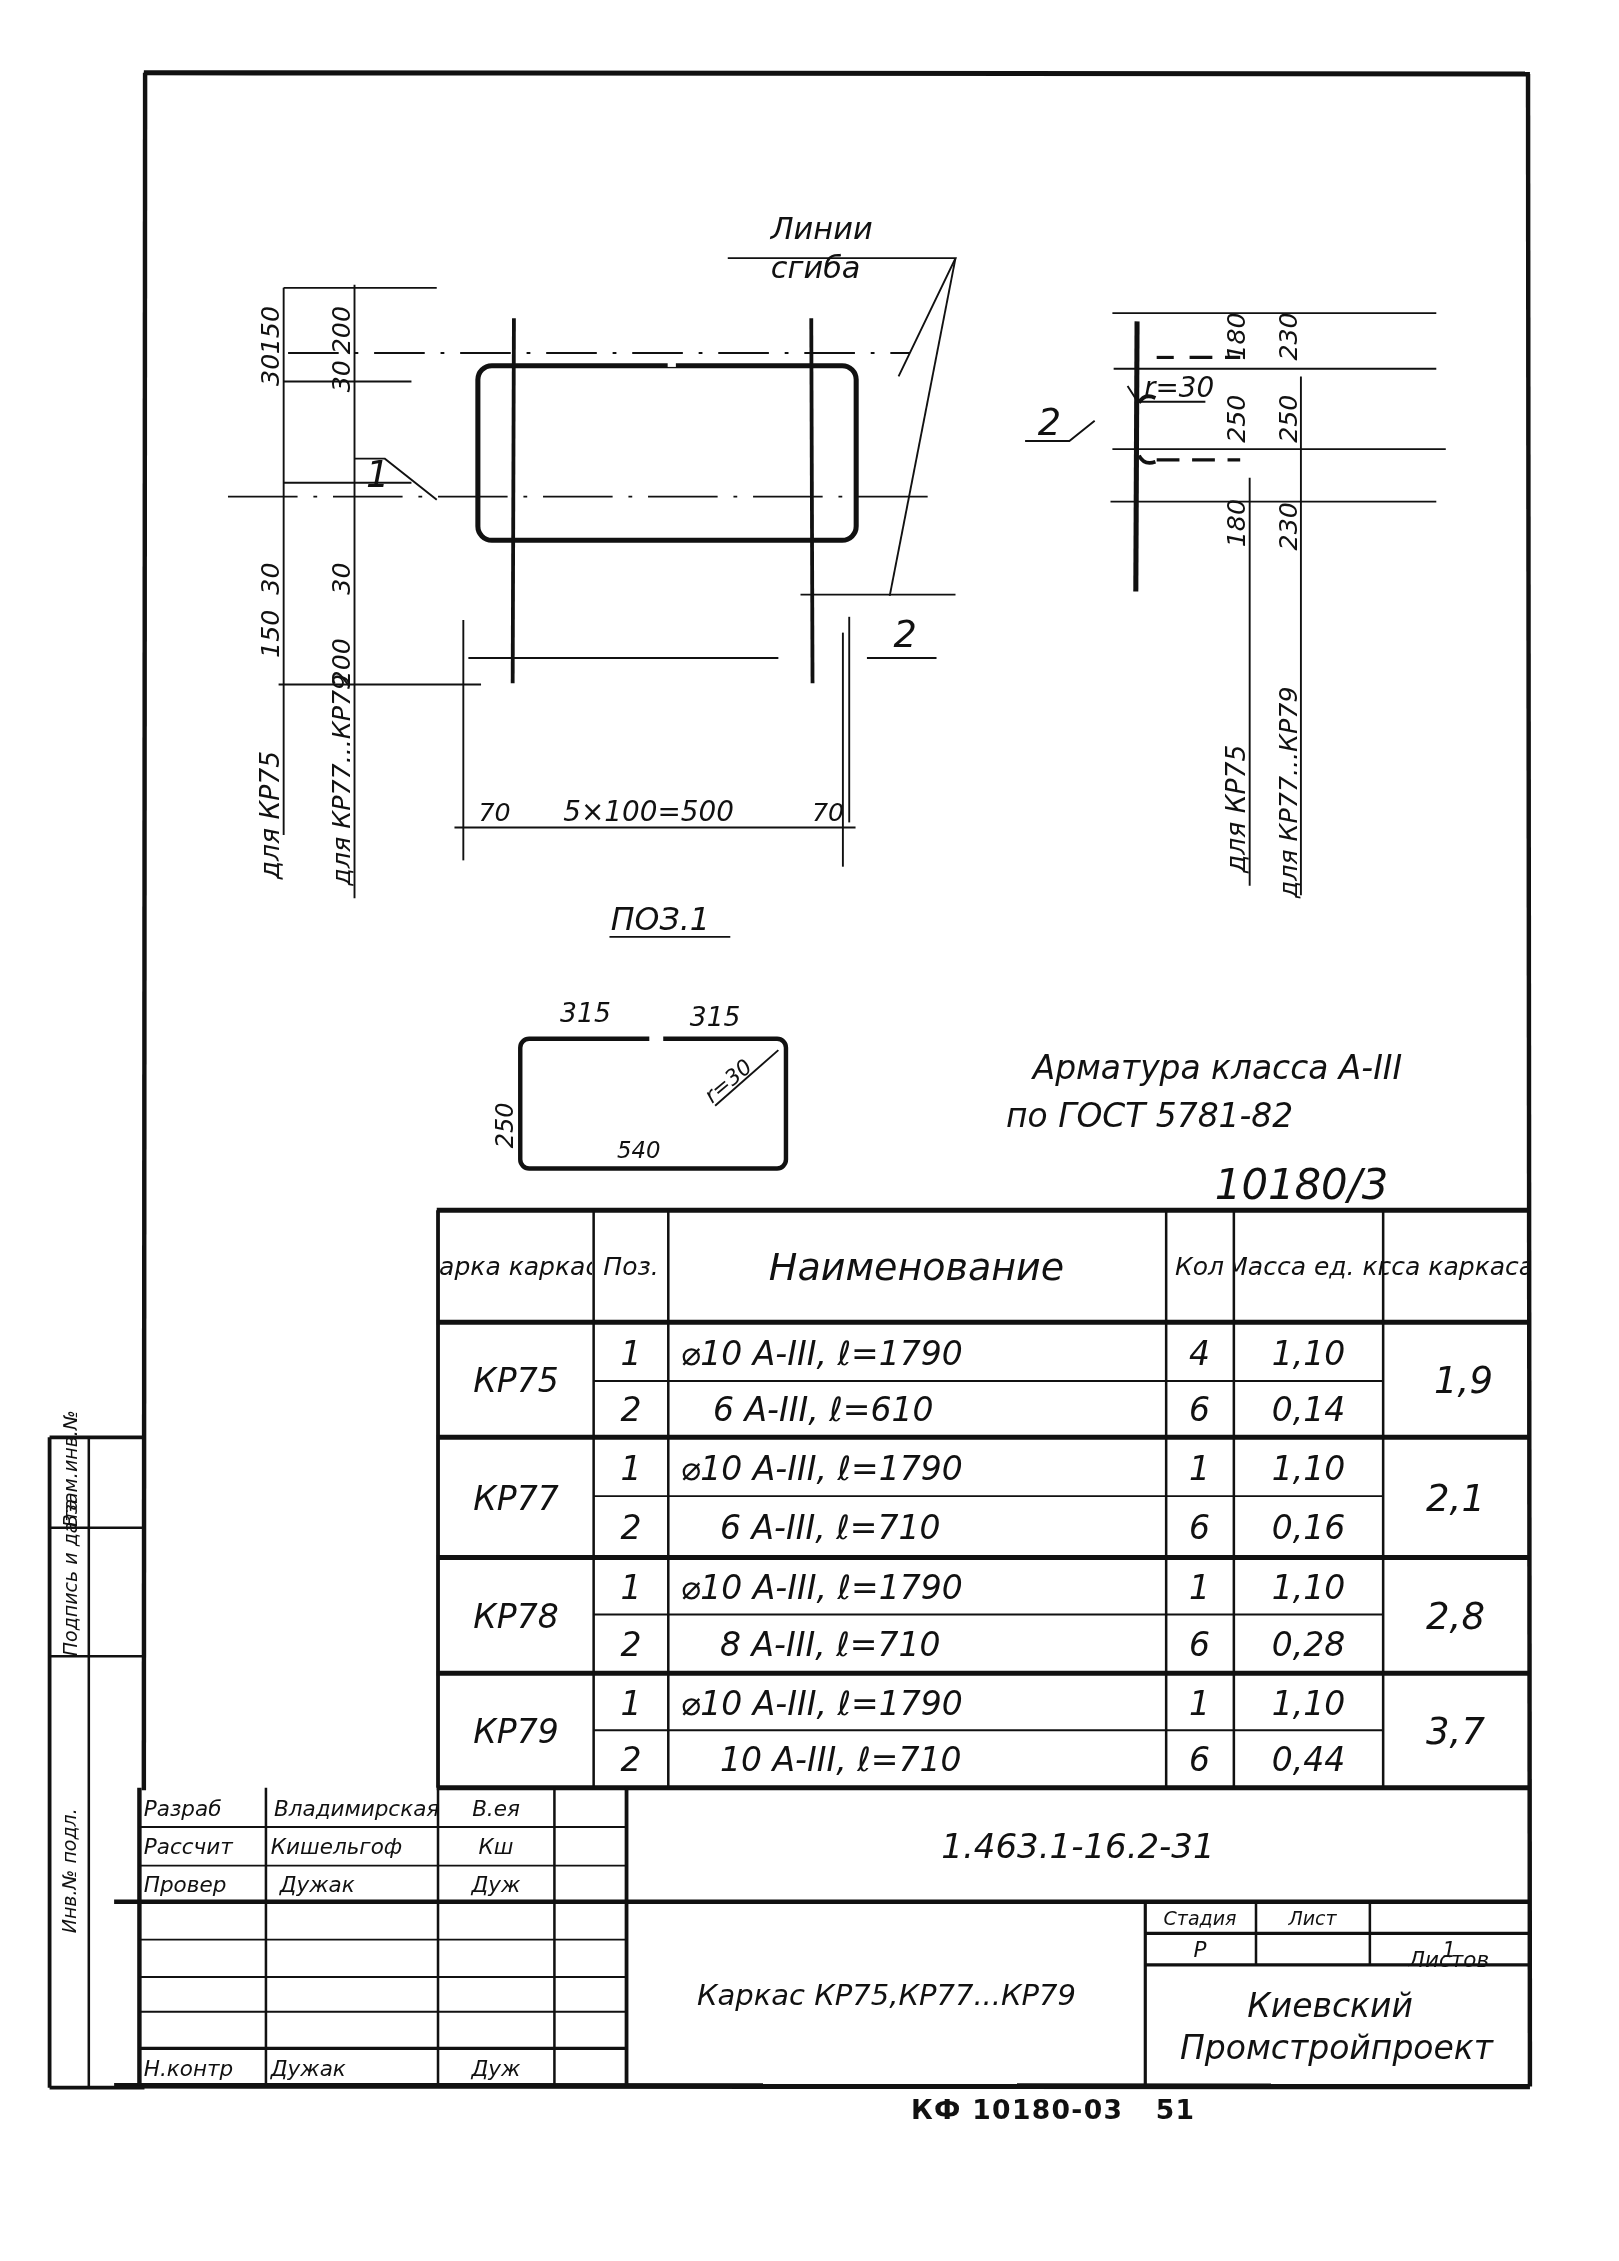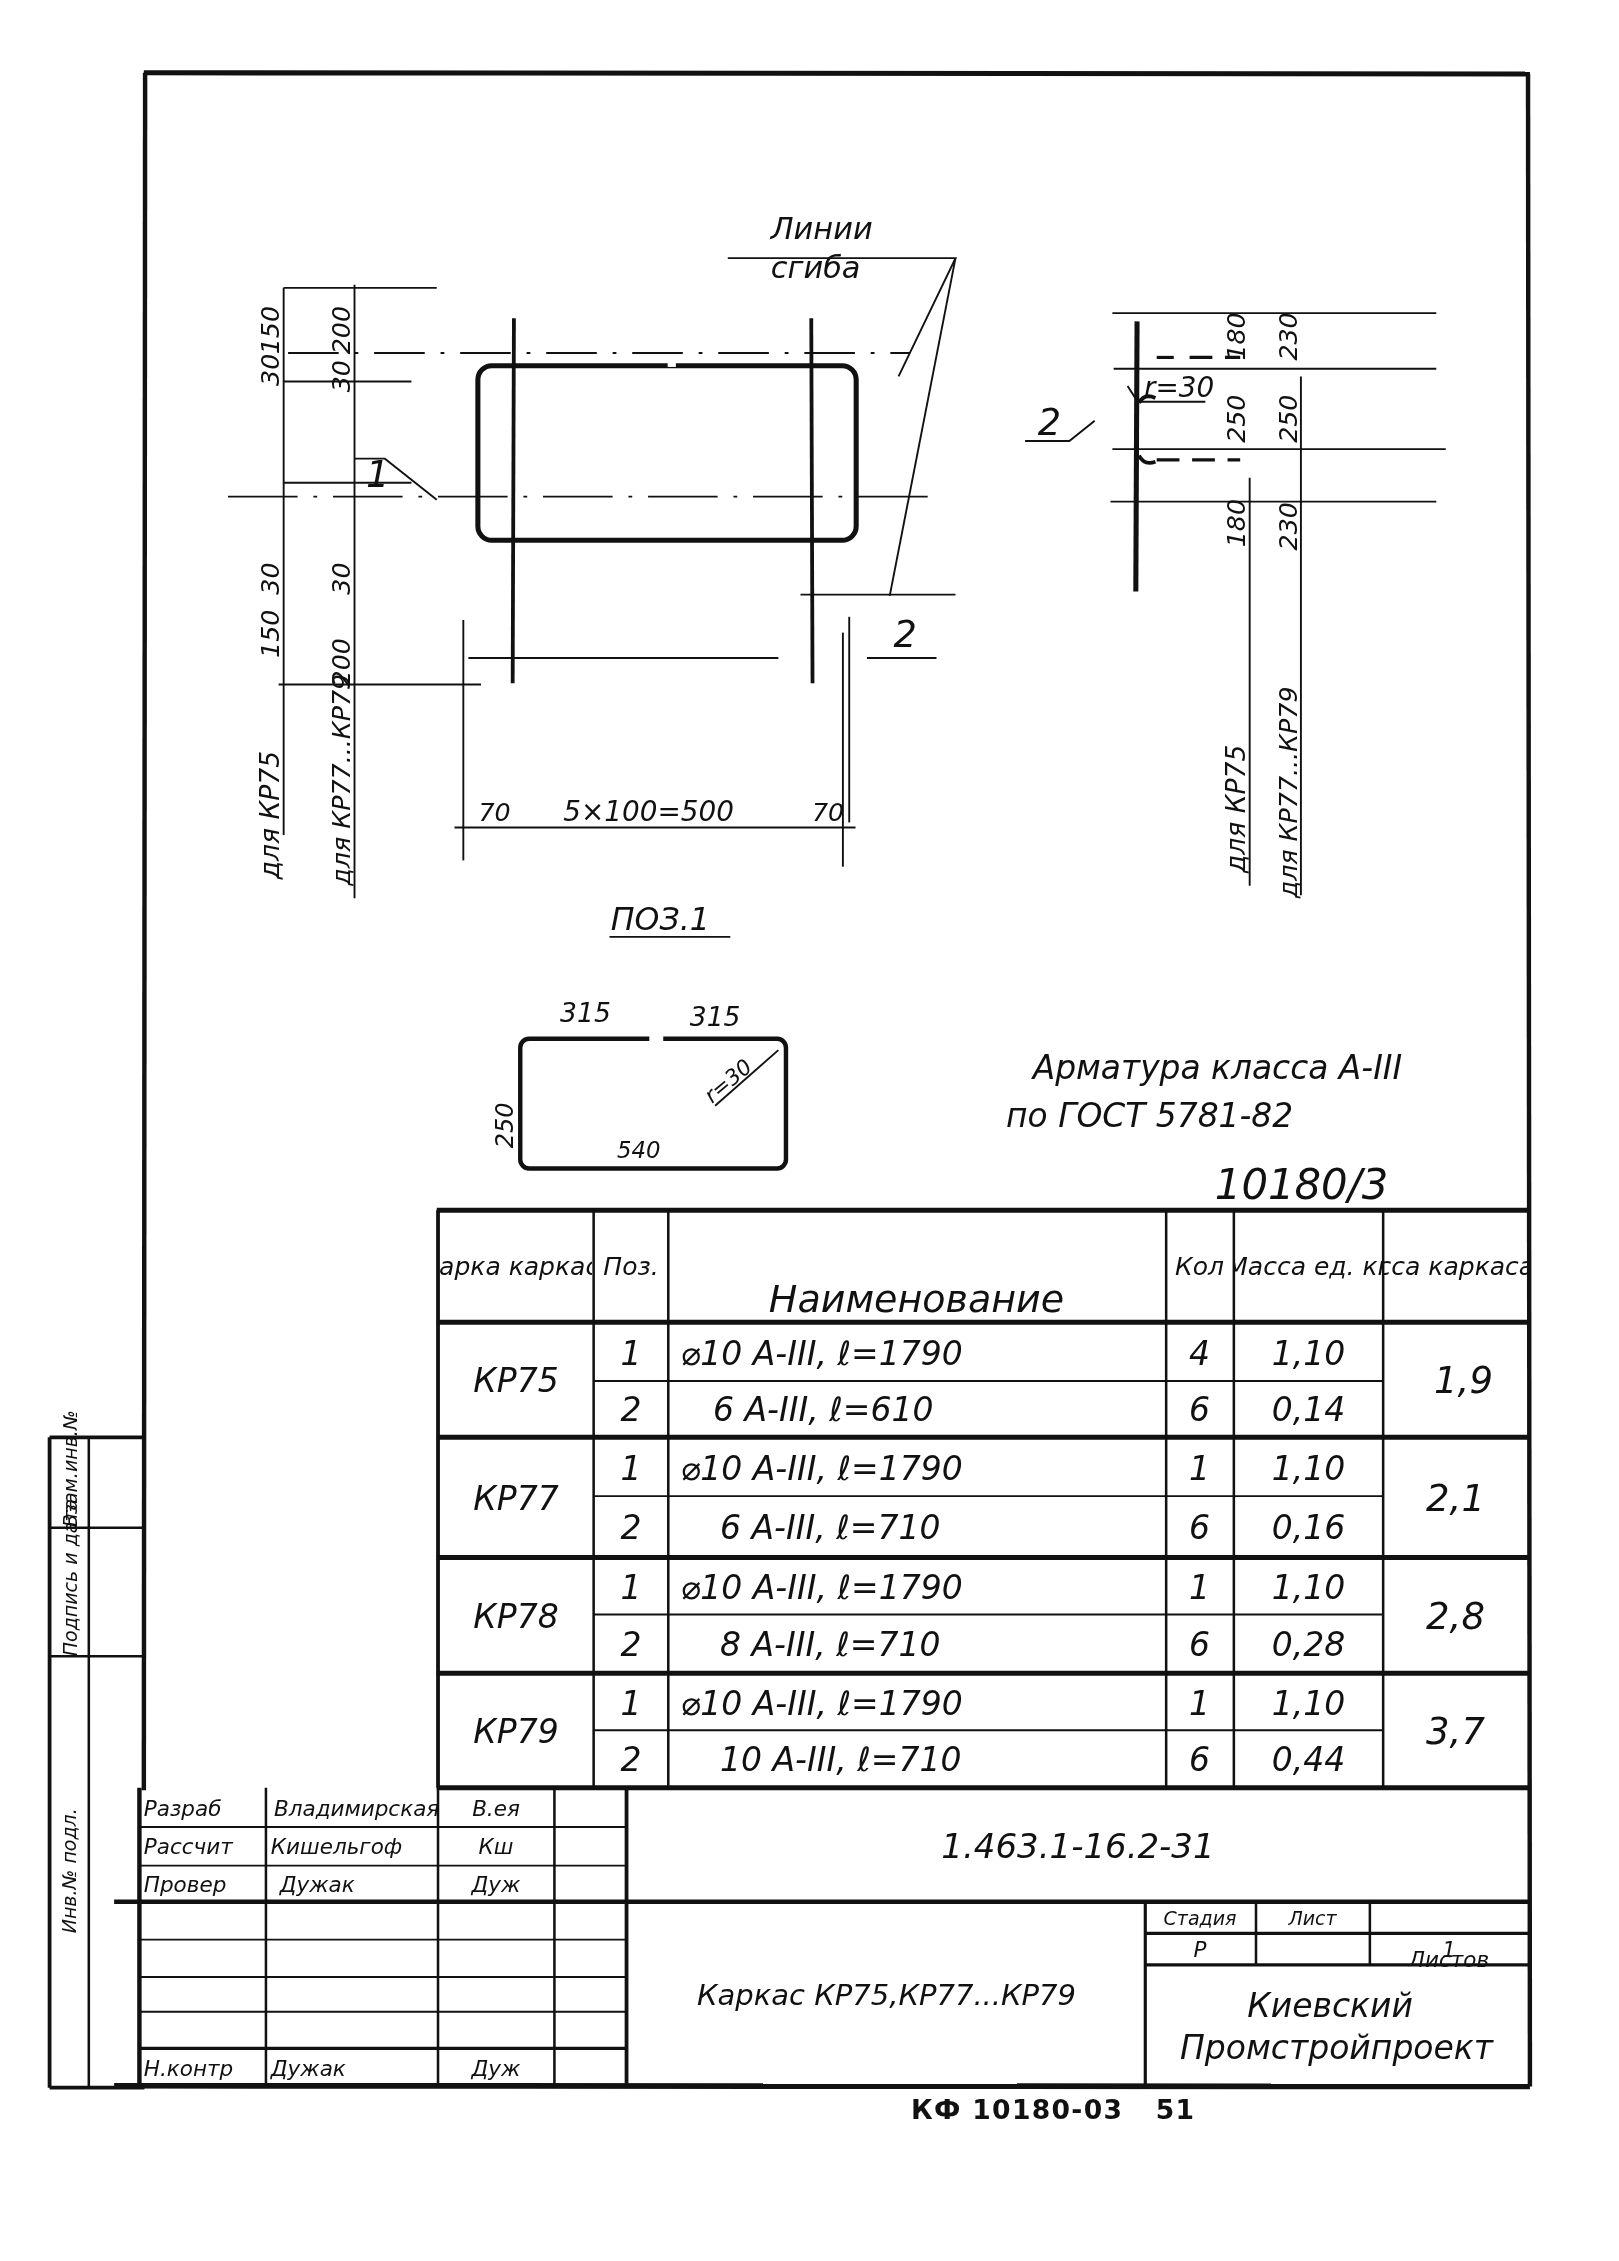--- a/index.html
+++ b/index.html
@@ -212,21 +212,21 @@
     <line x1="140" y1="2272" x2="140" y2="3300" stroke-width="4"></line>
     <line x1="78" y1="2415" x2="228" y2="2415" stroke-width="4"></line>
     <line x1="78" y1="2618" x2="228" y2="2618" stroke-width="4"></line>
     <line x1="78" y1="3300" x2="228" y2="3300" stroke-width="6"></line>
   </g>
 </svg>
 
 <div>
   <div class="cell hdr" style="left:440px;top:1212px;width:152px;height:109px;">Марка каркаса</div>
   <div class="cell hdr" style="left:595px;top:1212px;width:72px;height:109px;">Поз.</div>
-  <div class="cell" style="left:669px;top:1212px;width:495px;height:109px;font-size:38px;margin-top:32px;">Наименование</div>
+  <div class="cell" style="left:669px;top:1212px;width:495px;height:109px;font-size:38px;">Наименование</div>
   <div class="cell hdr" style="left:1167px;top:1212px;width:65px;height:109px;">Кол</div>
   <div class="cell hdr" style="left:1235px;top:1212px;width:147px;height:109px;">Масса ед. кг</div>
   <div class="cell hdr" style="left:1384px;top:1212px;width:143px;height:109px;">Масса каркаса кг</div>
 
   <div class="cell" style="left:440px;top:1325px;width:152px;height:111px;">КР75</div>
   <div class="cell" style="left:595px;top:1325px;width:72px;height:56px;">1</div>
   <div class="cell left" style="left:669px;top:1325px;width:495px;height:56px;">⌀10 А-III, ℓ=1790</div>
   <div class="cell" style="left:1167px;top:1325px;width:65px;height:56px;">4</div>
   <div class="cell" style="left:1235px;top:1325px;width:147px;height:56px;">1,10</div>
   <div class="cell" style="left:595px;top:1382px;width:72px;height:54px;">2</div>

